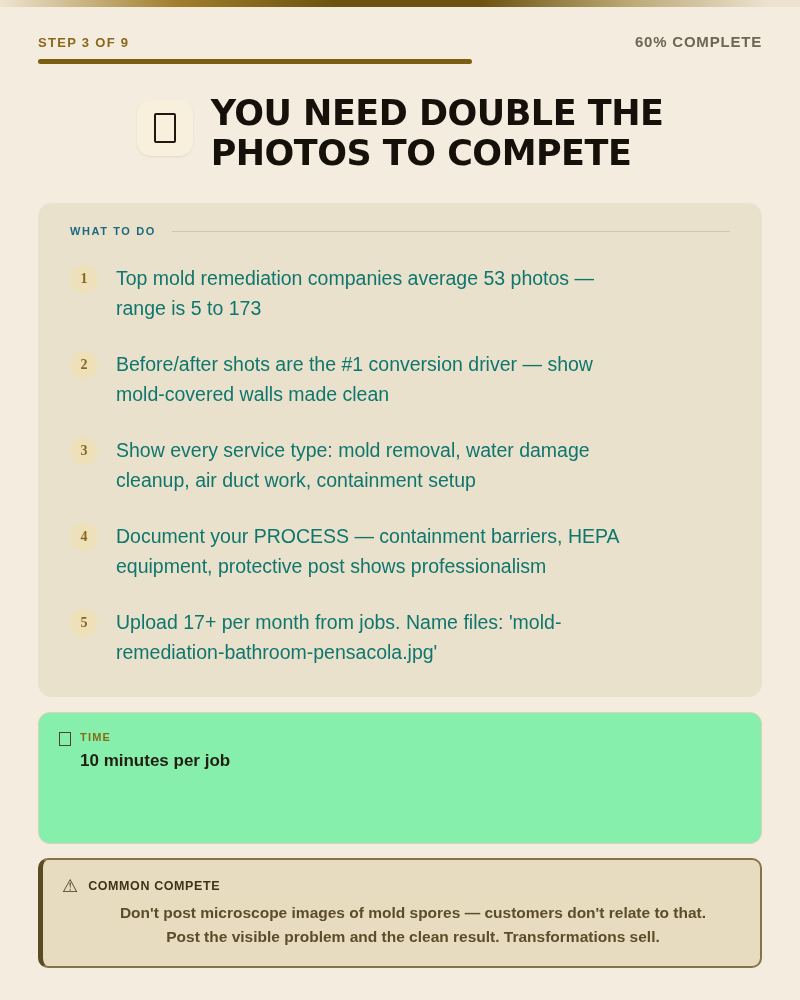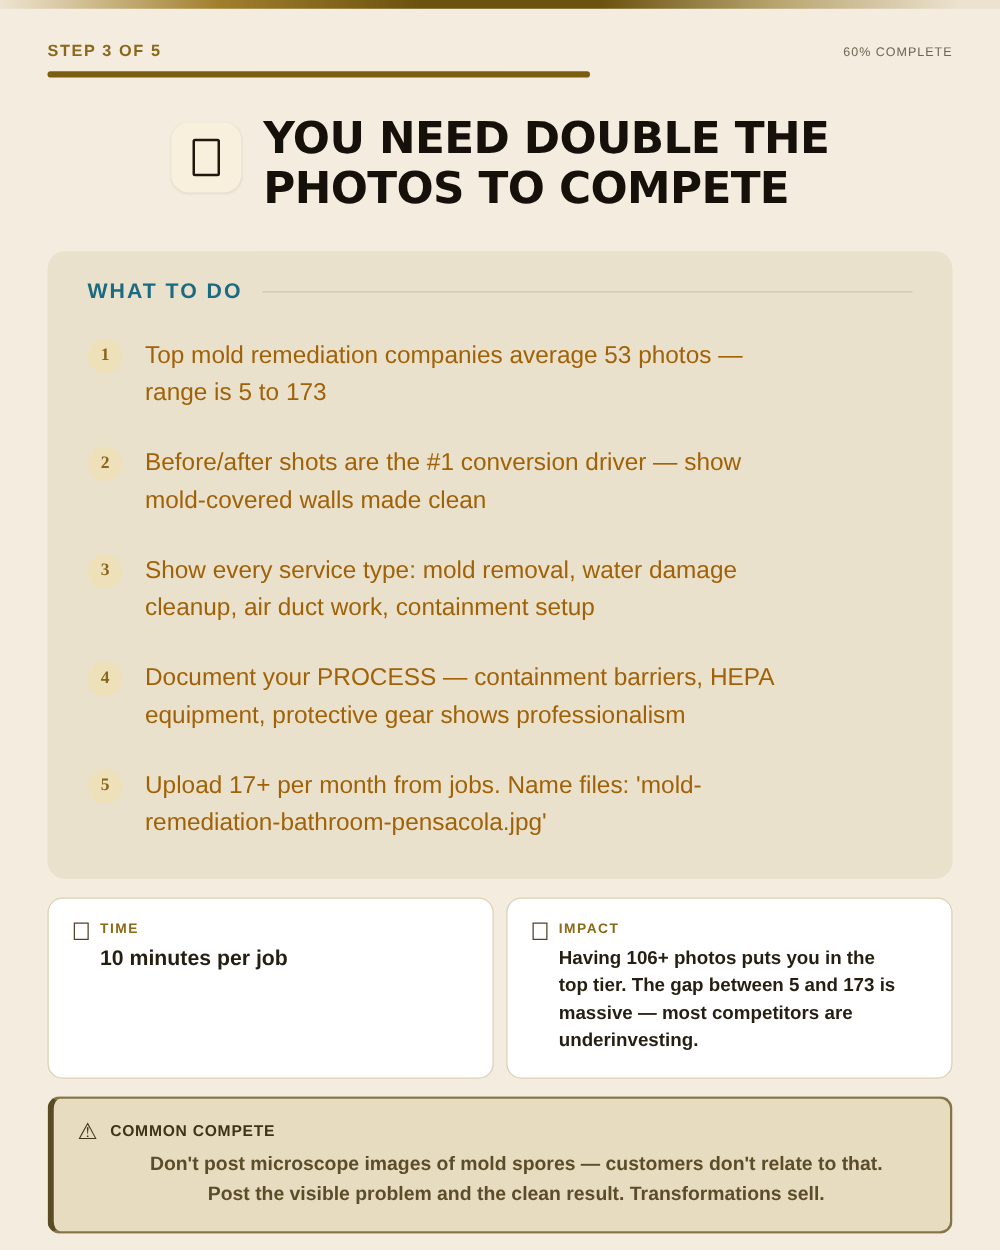--- a/index.html
+++ b/index.html
@@ -12,21 +12,21 @@
     position:relative;
   }
   .top-accent {
     height:7px; width:100%;
     background:linear-gradient(90deg,#eee4d1 0%,#a07f2c 22%,#6b520f 42%,#6b520f 60%,#b9a671 78%,#ece2cf 96%);
   }
   .container { padding:26px 38px 0 38px; }
 
   .header-row { display:flex; justify-content:space-between; align-items:baseline; }
   .step-label { font-size:13px; font-weight:700; letter-spacing:1.3px; color:#8a671b; }
-  .percent-label { font-size:10px; font-weight:400; letter-spacing:0.8px; color:#6f6554; }
+  .percent-label { font-size:15px; font-weight:700; letter-spacing:0.8px; color:#6f6554; }
 
   .progress-track { margin-top:9px; width:724px; height:5px; border-radius:3px; }
   .progress-fill { height:5px; border-radius:3px; background:#7d5e11; width:60%; }
 
   .title-row { display:flex; gap:18px; margin-top:30px; align-items:flex-start;justify-content:center; }
   .icon-box {
     width:56px; height:56px; flex:0 0 56px;
     background:#f8f0dc; border-radius:14px;
     display:flex; align-items:center; justify-content:center;
     box-shadow:0 1px 2px rgba(90,70,30,0.10);
@@ -39,37 +39,37 @@
     letter-spacing:-0.5px; color:#16100a; text-transform:uppercase;
     white-space:pre-line;
   }
 
   .what-card {
     margin-top:30px; width:724px;
     background:#e9e1cc; border-radius:14px;
     padding:22px 32px 30px 32px;
   }
   .what-header { display:flex; align-items:center; }
-  .what-label { font-size:17px; font-weight:700; letter-spacing:1.6px; color:#1a6a81; }
+  .what-label { font-size:11px; font-weight:700; letter-spacing:1.6px; color:#1a6a81; }
   .what-divider { flex:1; height:1px; background:rgba(178,166,134,0.45); margin-left:16px; }
 
   .step-item { display:flex; gap:18px; margin-top:26px; align-items:flex-start; }
   .step-badge {
     width:28px; height:28px; flex:0 0 28px; border-radius:50%;
     background:#eee1ba; color:#8a661c;
     font-family:"Liberation Serif", serif; font-weight:700; font-size:14px;
     display:flex; align-items:center; justify-content:center;
     margin-top:2px;
   }
-  .step-text { font-size:19.5px; line-height:1.54; color:#a16207; white-space:pre-line; }
+  .step-text { font-size:19.5px; line-height:1.54; color:#0f766e; white-space:pre-line; }
 
   .bottom-row { display:flex; gap:10px; margin-top:15px; width:724px; }
   .info-card {
     flex:1; min-height:132px;
-    background:#ffffff; border:1px solid #dbd1b4; border-radius:12px;
+    background:#86efac; border:1px solid #dbd1b4; border-radius:12px;
     padding:18px 20px;
   }
   .info-head { display:flex; gap:9px; align-items:flex-start; }
   .mini-tofu { width:12px; height:14px; border:1.5px solid #4f4426; margin-top:1px; flex:0 0 12px; }
   .info-label { font-size:11px; font-weight:700; letter-spacing:1.2px; color:#8a6a14; }
   .info-value { margin:5px 0 0 21px; font-size:17px; font-weight:700; color:#251e12; }
   .info-text  { margin:4px 0 0 21px; font-size:15px; font-weight:700; line-height:1.47; color:#251e12; white-space:pre-line; }
 
   .mistake-card {
     margin-top:14px; width:724px; min-height:100px;
@@ -85,21 +85,21 @@
   }
 </style>
 </head>
 <body>
 
 <div class="top-accent"></div>
 
 <div class="container">
 
   <div class="header-row">
-    <span class="step-label">STEP 3 OF 5</span>
+    <span class="step-label">STEP 3 OF 9</span>
     <span class="percent-label">60% COMPLETE</span>
   </div>
 
   <div class="progress-track">
     <div class="progress-fill" style="width: 60%;"></div>
   </div>
 
   <div class="title-row">
     <div class="icon-box">
       <div class="tofu-glyph"></div>
@@ -125,48 +125,38 @@
 mold-covered walls made clean</div>
     </div>
     <div class="step-item">
       <div class="step-badge">3</div>
       <div class="step-text">Show every service type: mold removal, water damage
 cleanup, air duct work, containment setup</div>
     </div>
     <div class="step-item">
       <div class="step-badge">4</div>
       <div class="step-text">Document your PROCESS — containment barriers, HEPA
-equipment, protective gear shows professionalism</div>
+equipment, protective post shows professionalism</div>
     </div>
     <div class="step-item">
       <div class="step-badge">5</div>
       <div class="step-text">Upload 17+ per month from jobs. Name files: 'mold-
 remediation-bathroom-pensacola.jpg'</div>
     </div>
   </div>
 
   <div class="bottom-row">
     <div class="info-card">
       <div class="info-head">
         <div class="mini-tofu"></div>
         <span class="info-label">TIME</span>
       </div>
       <div class="info-value">10 minutes per job</div>
     </div>
 
-    <div class="info-card">
-      <div class="info-head">
-        <div class="mini-tofu"></div>
-        <span class="info-label">IMPACT</span>
-      </div>
-      <div class="info-text">Having 106+ photos puts you in the
-top tier. The gap between 5 and 173 is
-massive — most competitors are
-underinvesting.</div>
-    </div>
   </div>
 
   <div class="mistake-card">
     <div class="mistake-head">
       <span class="warning-glyph">⚠</span>
       <span class="mistake-label">COMMON COMPETE</span>
     </div>
     <div class="mistake-text">Don't post microscope images of mold spores — customers don't relate to that.
 Post the visible problem and the clean result. Transformations sell.</div>
   </div>

